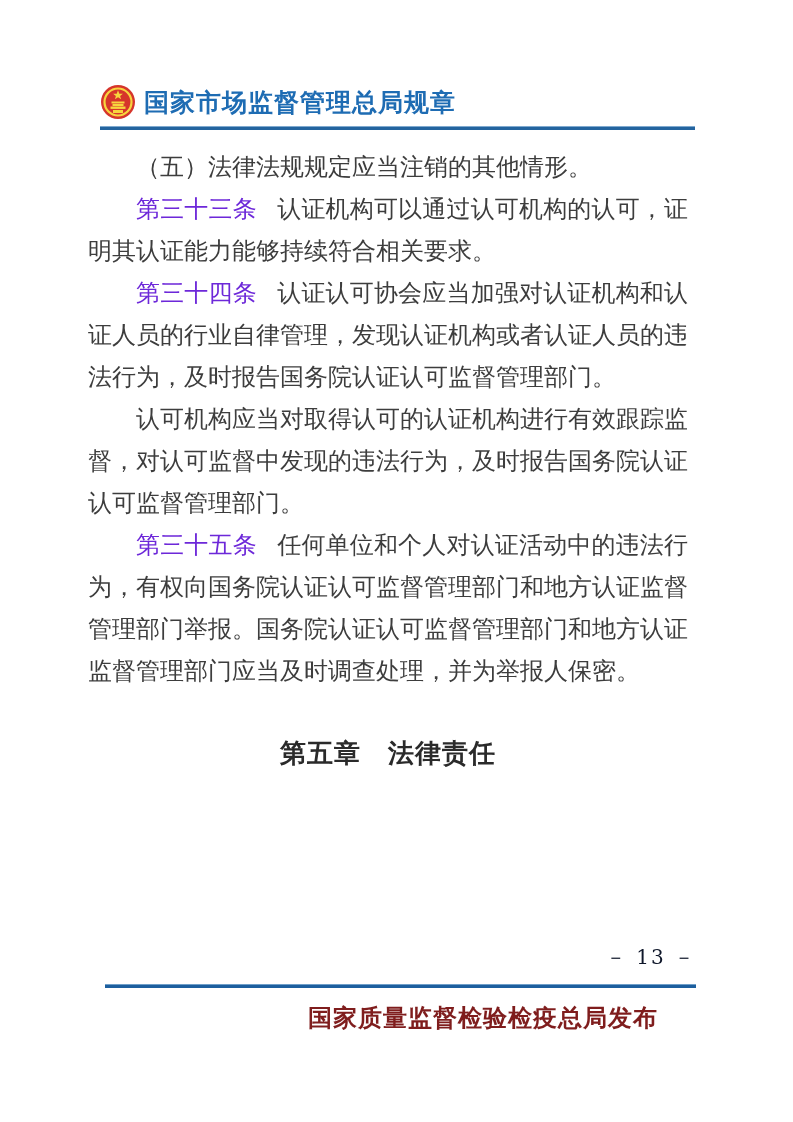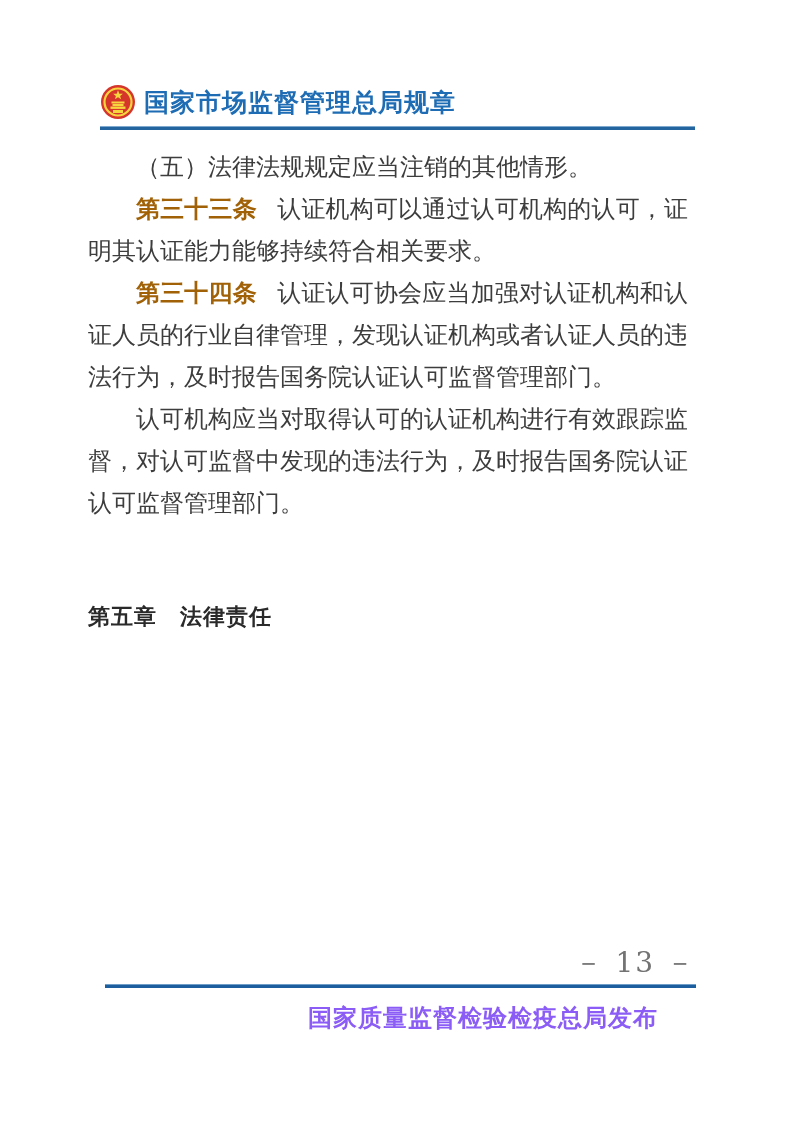--- a/index.html
+++ b/index.html
@@ -60,61 +60,62 @@
     color: #3d3d3d;
     text-align: justify;
     text-justify: inter-ideograph;
   }
   .para {
     margin: 0;
     text-indent: 2em;
   }
   .article-term {
     font-family: "Liberation Sans", sans-serif;
-    font-weight: bold;
-    color: #a16207;
+    font-weight: normal;
+    color: #6d28d9;
     margin-right: 0.85em;
   }
   .chapter-heading {
-    margin: 72px 0 44px 0;
+    margin: 40px 0 44px 0;
+    text-align: center;
     text-indent: 0;
     font-family: "Liberation Sans", sans-serif;
     font-weight: bold;
-    font-size: 22px;
+    font-size: 26px;
     color: #2a2a2a;
     letter-spacing: 1px;
   }
 
   
   .page-number {
     position: absolute;
     top: 944px;
     right: 97px;
-    font-size: 28px;
-    color: #737373;
+    font-size: 20px;
+    color: #0f172a;
     font-family: "DejaVu Serif", serif;
     letter-spacing: 2px;
   }
   .footer-rule {
     position: absolute;
     top: 984px;
     left: 105px;
     width: 591px;
     height: 3px;
     background: #1d5f9e;
     border-top: 1px solid #6f9fc9;
   }
   .footer-publisher {
     position: absolute;
     top: 1002px;
     right: 135px;
     font-family: "Liberation Sans", sans-serif;
     font-weight: bold;
     font-size: 24px;
-    color: #8b5cf6;
+    color: #7f1d1d;
     letter-spacing: 1px;
   }
 </style>
 </head>
 <body>
 
 <div class="page">
 
   <div class="header">
     <svg class="emblem" viewBox="0 0 36 36" xmlns="http://www.w3.org/2000/svg" aria-hidden="true">
@@ -133,20 +134,21 @@
   <div class="content">
 
     <p class="para"><span>（五）法律法规规定应当注销的其他情形。</span></p>
 
     <p class="para"><span class="article-term">第三十三条</span><span>认证机构可以通过认可机构的认可，证明其认证能力能够持续符合相关要求。</span></p>
 
     <p class="para"><span class="article-term">第三十四条</span><span>认证认可协会应当加强对认证机构和认证人员的行业自律管理，发现认证机构或者认证人员的违法行为，及时报告国务院认证认可监督管理部门。</span></p>
 
     <p class="para"><span>认可机构应当对取得认可的认证机构进行有效跟踪监督，对认可监督中发现的违法行为，及时报告国务院认证认可监督管理部门。</span></p>
 
+    <p class="para"><span class="article-term">第三十五条</span><span>任何单位和个人对认证活动中的违法行为，有权向国务院认证认可监督管理部门和地方认证监督管理部门举报。国务院认证认可监督管理部门和地方认证监督管理部门应当及时调查处理，并为举报人保密。</span></p>
 
     <p class="para chapter-heading">第五章　法律责任</p>
 
 
   </div>
 
   <div class="page-number">－ 13 －</div>
   <div class="footer-rule"></div>
   <div class="footer-publisher">国家质量监督检验检疫总局发布</div>
 

